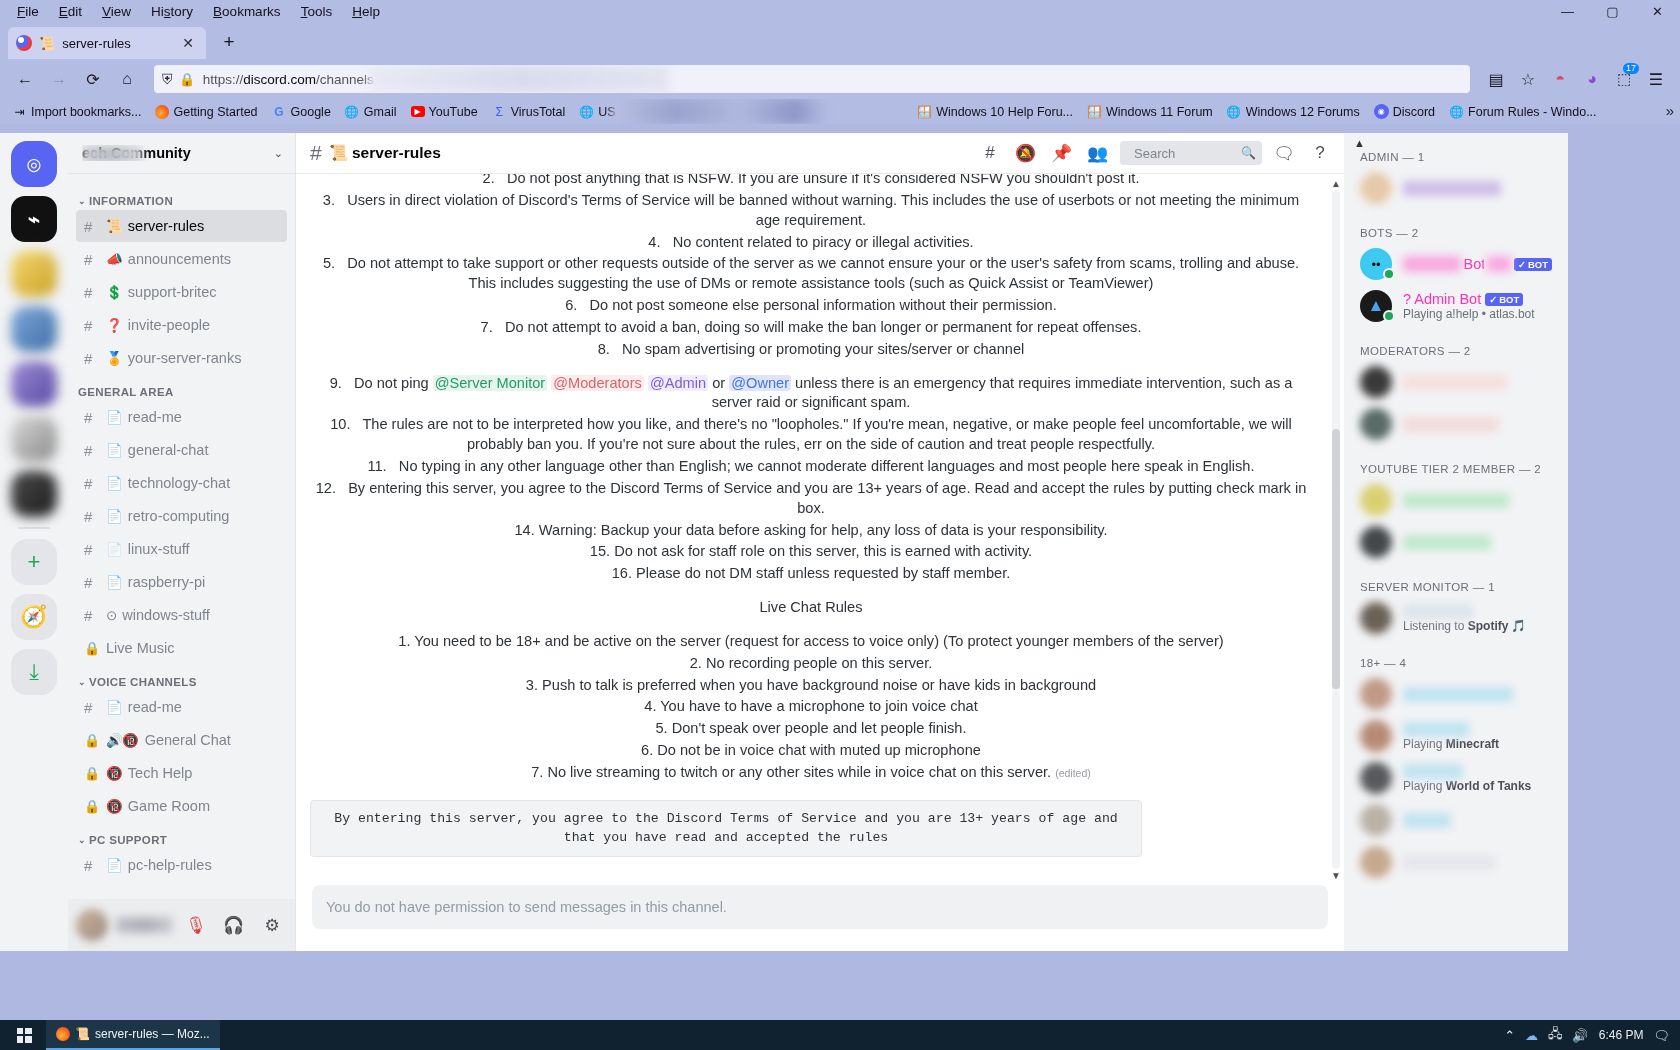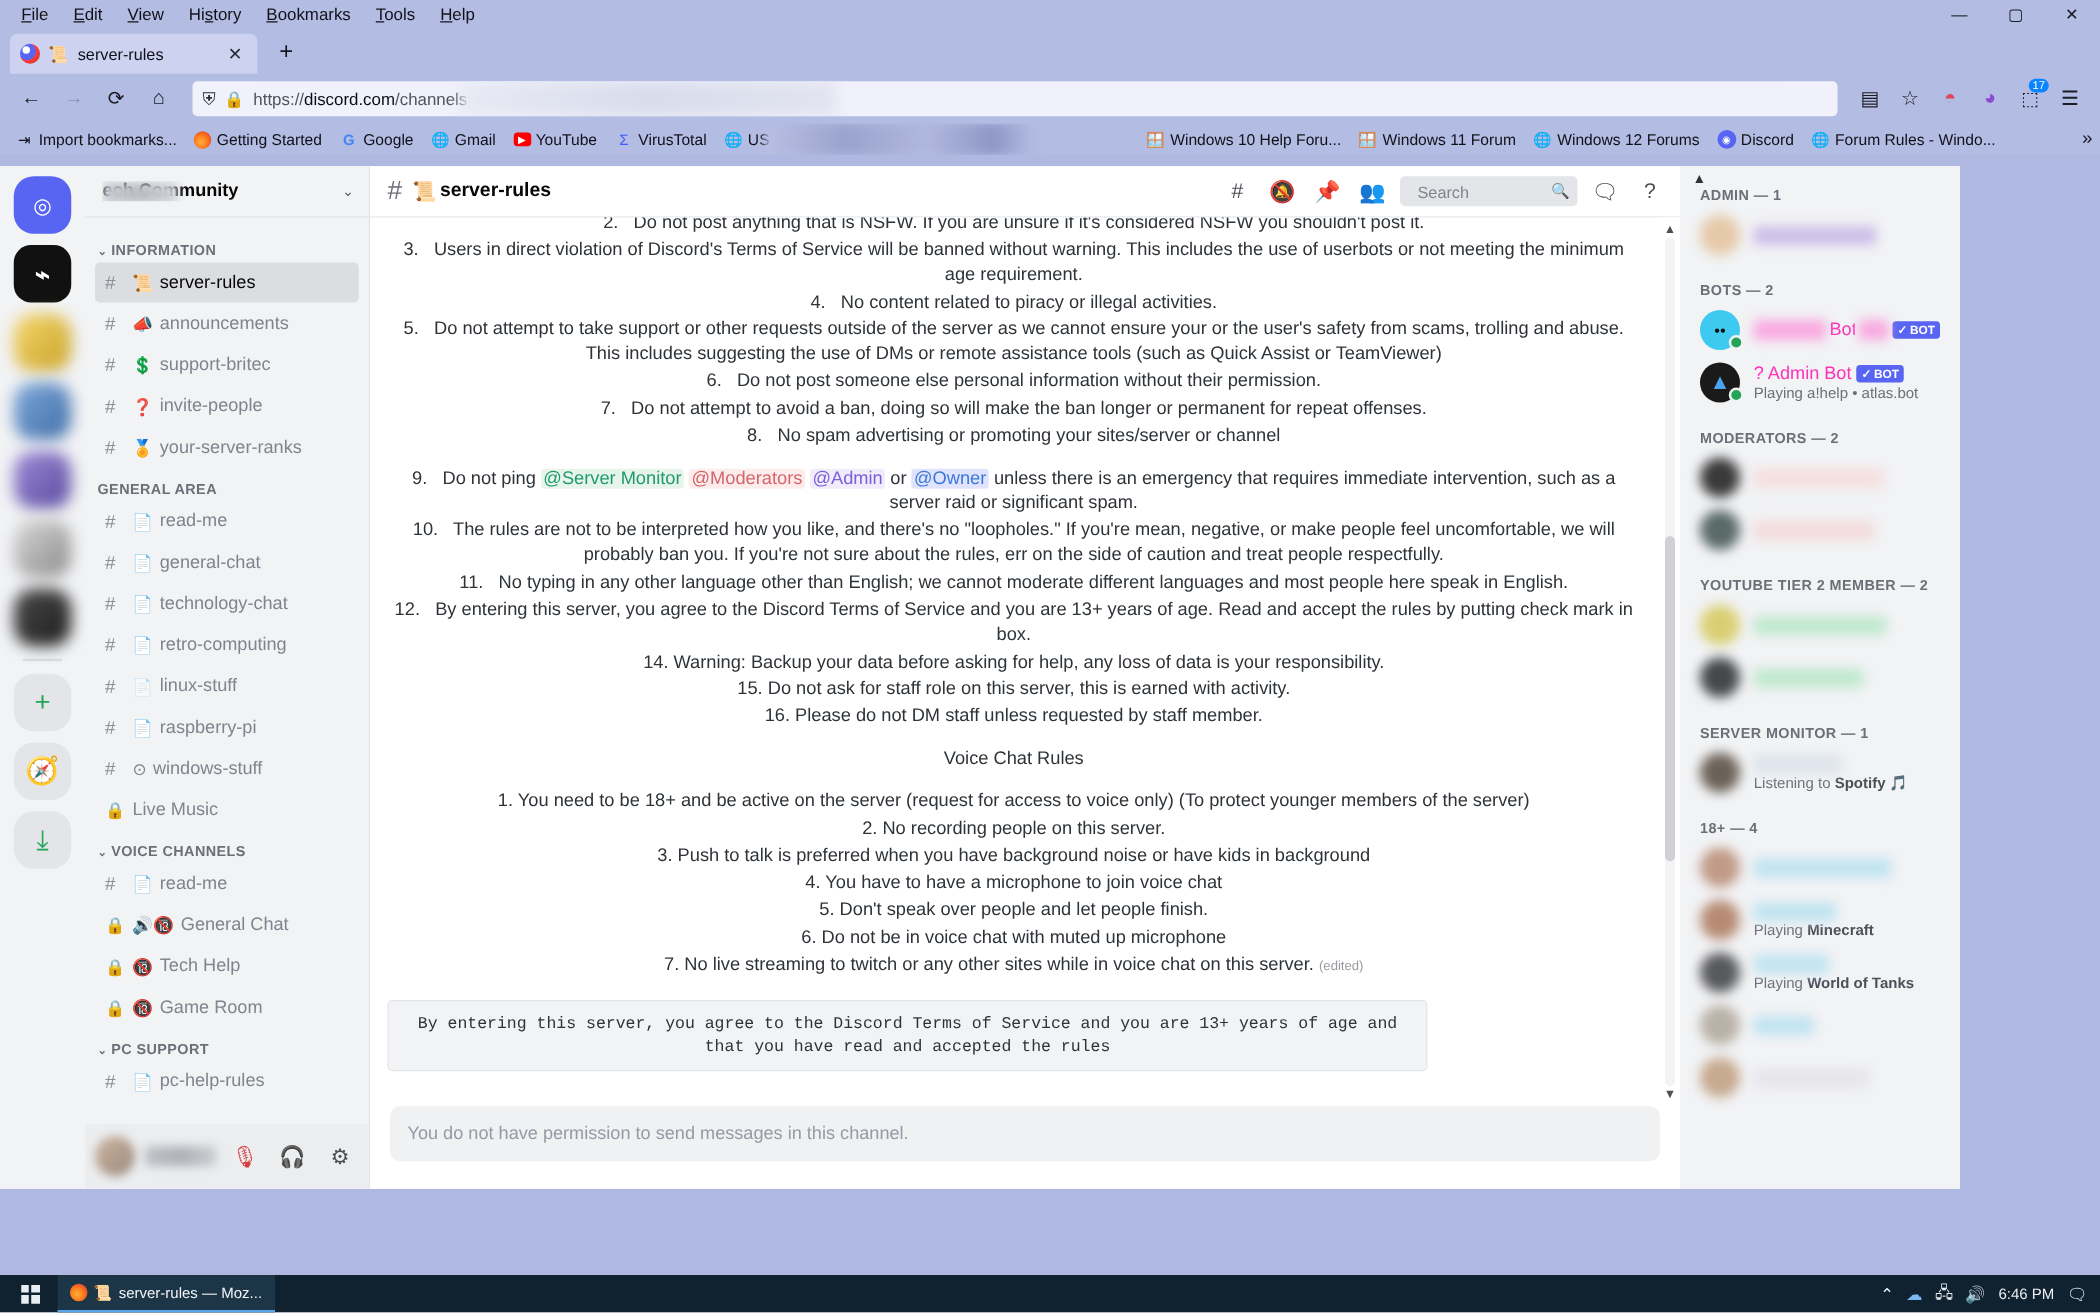--- a/index.html
+++ b/index.html
@@ -397,21 +397,21 @@
 
   
   .members {
     width: 224px; flex: 0 0 224px;
     background: #f2f3f5;
     padding: 0 0 0 0;
     overflow: hidden;
     position: relative;
   }
   .mgroup {
-    font-size: 11.5px; font-weight: bold; letter-spacing: .35px;
+    font-size: 11.5px; font-weight: normal; letter-spacing: .35px;
     color: #6d6f78; text-transform: uppercase;
     padding: 18px 8px 4px 16px;
   }
   .mrow {
     height: 42px;
     margin: 0 8px;
     border-radius: 4px;
     display: flex; align-items: center;
     gap: 11px;
     padding: 0 8px;
@@ -786,21 +786,21 @@
 
           <div class="rule-line"><span>10.</span>&nbsp;&nbsp; <span>The rules are not to be interpreted how you like, and there's no "loopholes." If you're mean, negative, or make people feel uncomfortable, we will probably ban you. If you're not sure about the rules, err on the side of caution and treat people respectfully.</span></div>
           <div class="rule-line"><span>11.</span>&nbsp;&nbsp; <span>No typing in any other language other than English; we cannot moderate different languages and most people here speak in English.</span></div>
           <div class="rule-line"><span>12.</span>&nbsp;&nbsp; <span>By entering this server, you agree to the Discord Terms of Service and you are 13+ years of age. Read and accept the rules by putting check mark in box.</span></div>
 
           <div class="rule-line">14. Warning: Backup your data before asking for help, any loss of data is your responsibility.</div>
           <div class="rule-line">15. Do not ask for staff role on this server, this is earned with activity.</div>
           <div class="rule-line">16. Please do not DM staff unless requested by staff member.</div>
 
           <div class="rule-gap"></div>
-          <div class="rule-line">Voice Chat Rules</div>
+          <div class="rule-line">Live Chat Rules</div>
           <div class="rule-gap"></div>
 
           <div class="rule-line">1. You need to be 18+ and be active on the server (request for access to voice only) (To protect younger members of the server)</div>
           <div class="rule-line">2. No recording people on this server.</div>
           <div class="rule-line">3. Push to talk is preferred when you have background noise or have kids in background</div>
           <div class="rule-line">4. You have to have a microphone to join voice chat</div>
           <div class="rule-line">5. Don't speak over people and let people finish.</div>
           <div class="rule-line">6. Do not be in voice chat with muted up microphone</div>
           <div class="rule-line">
             <span>7. No live streaming to twitch or any other sites while in voice chat on this server.</span> <span class="edited">(edited)</span>

